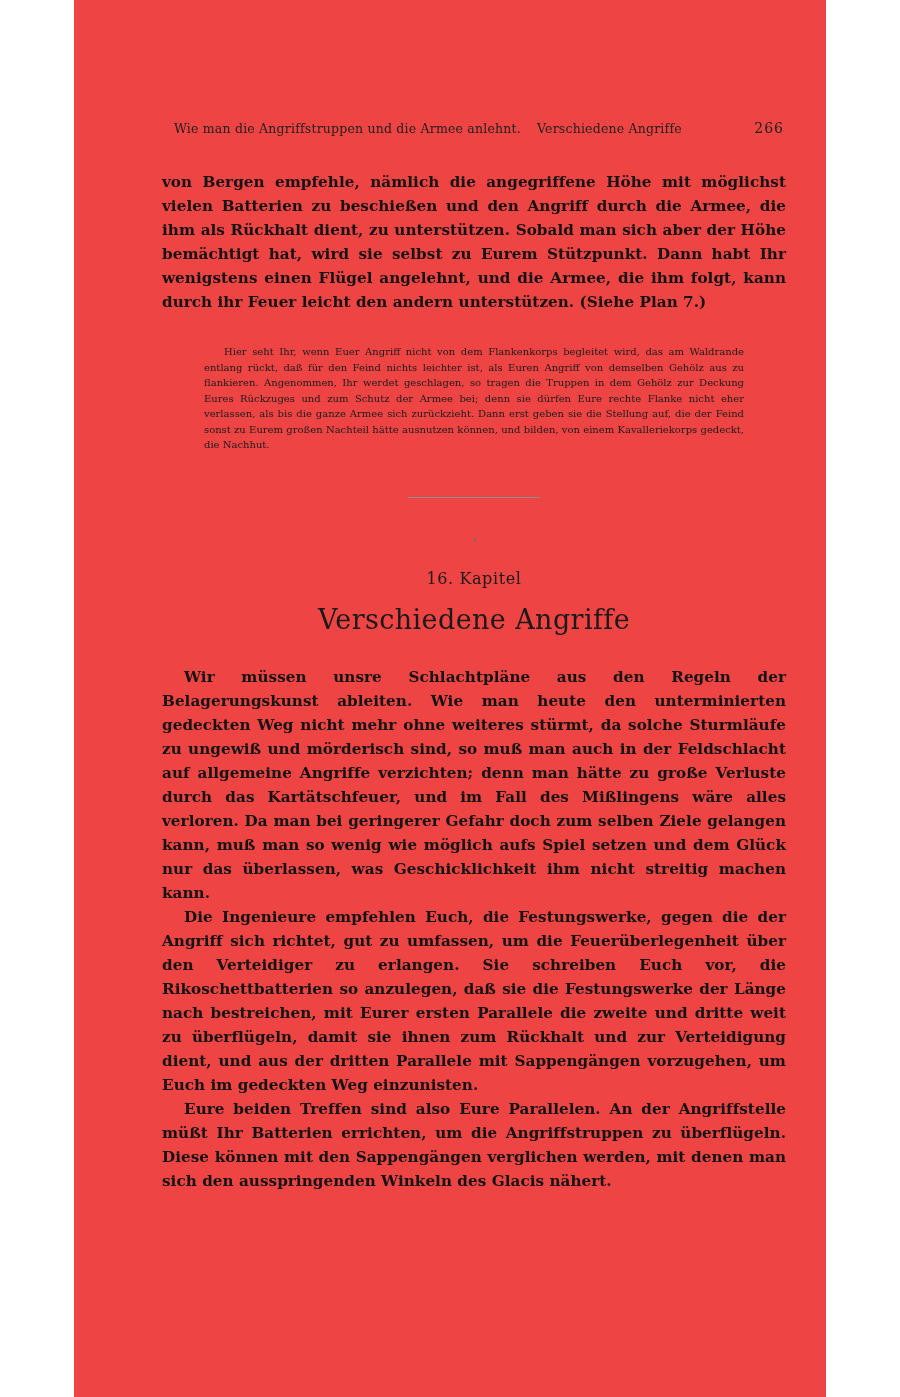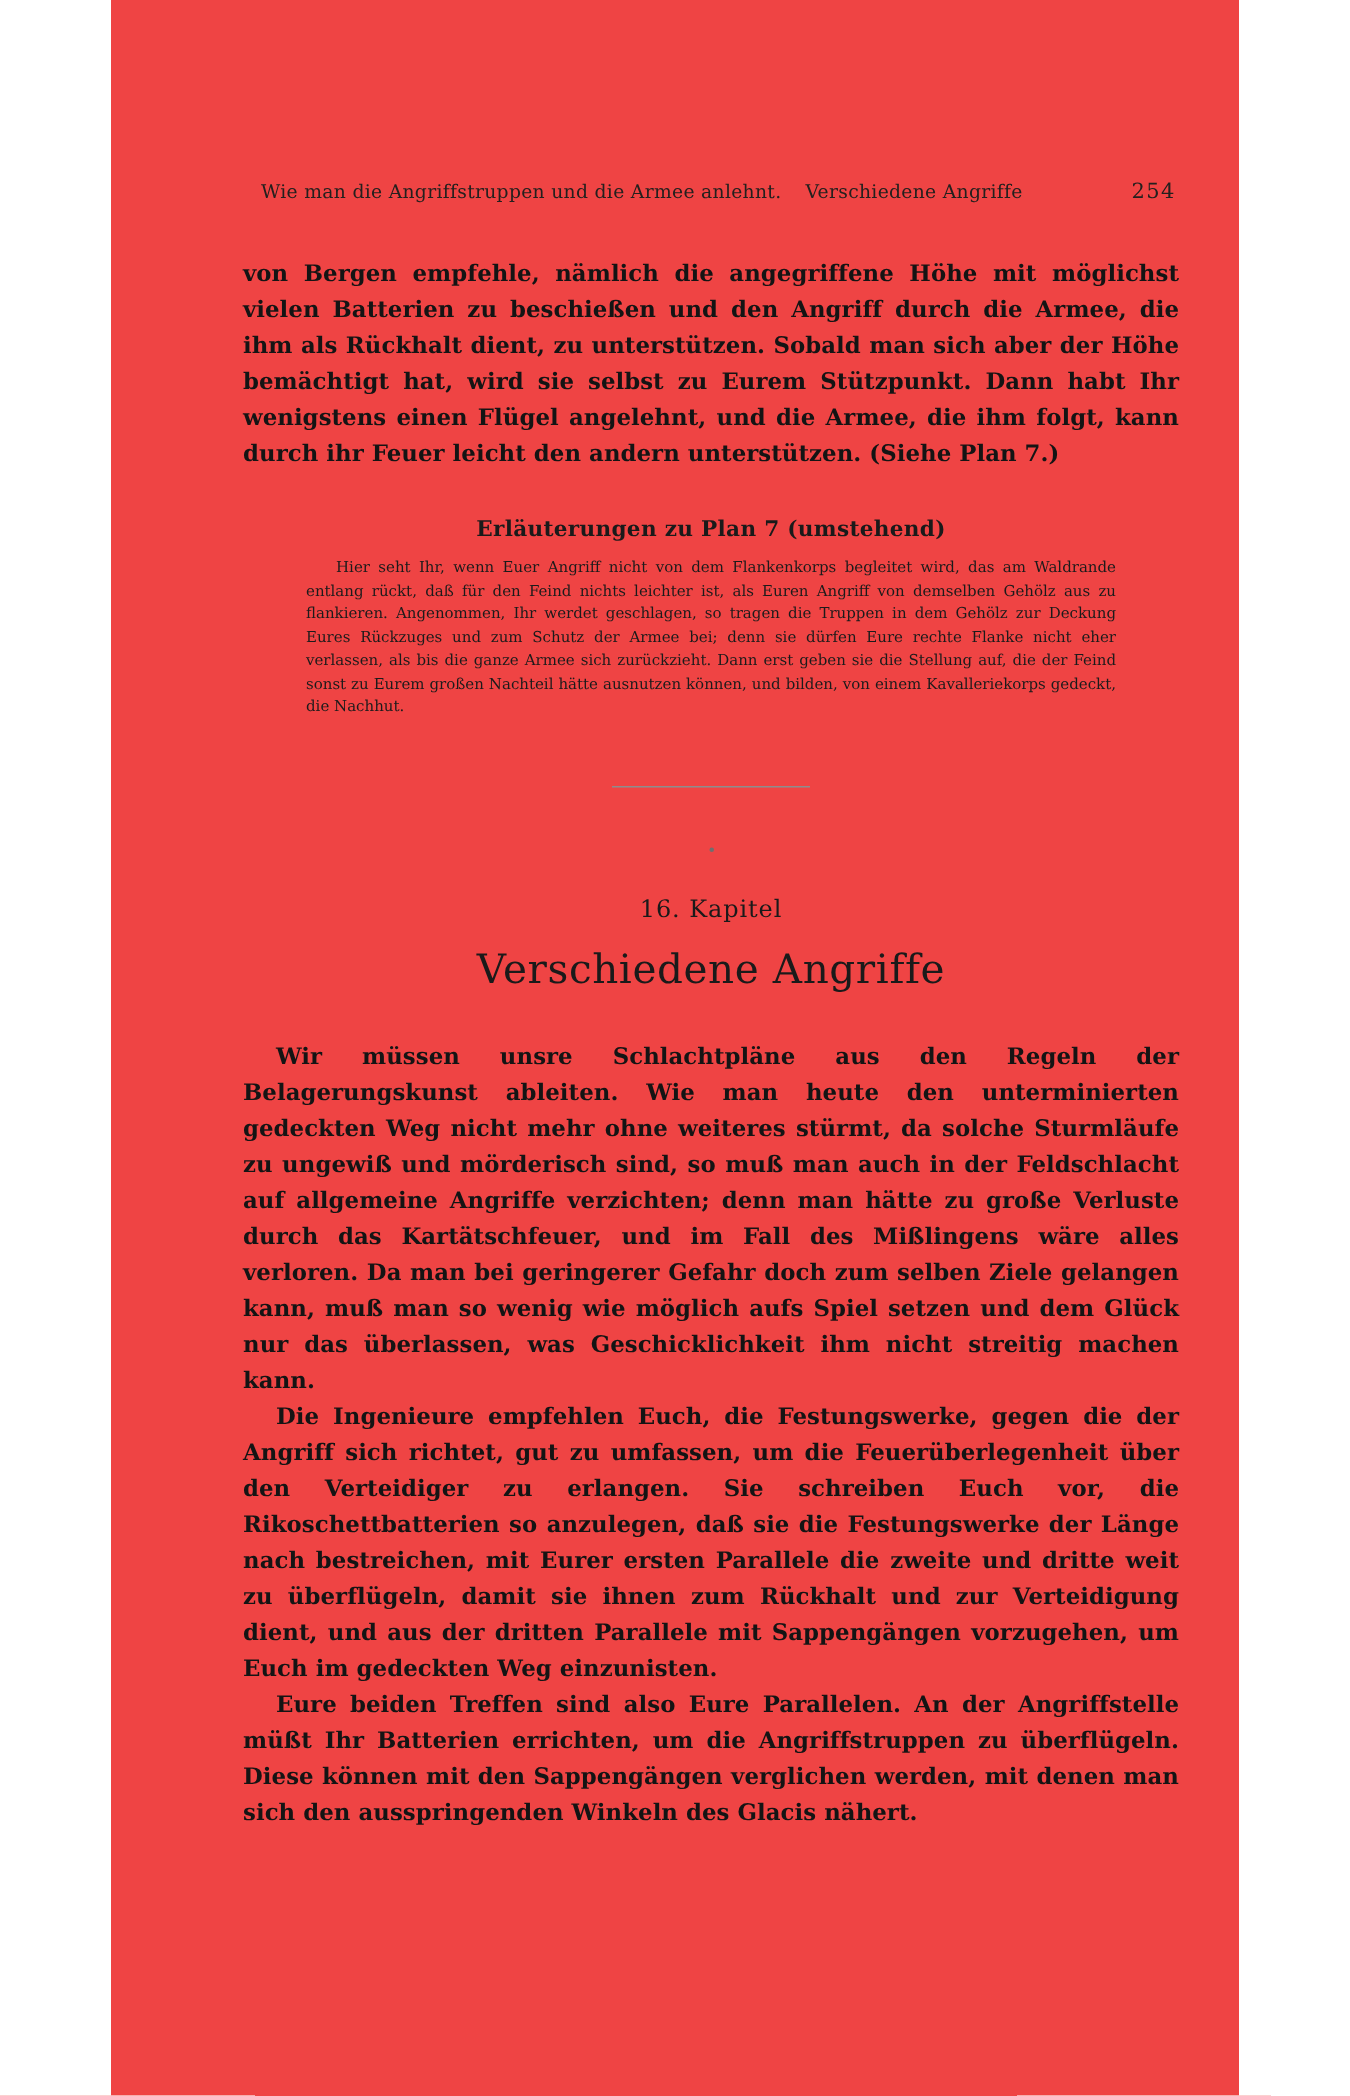--- a/index.html
+++ b/index.html
@@ -122,29 +122,28 @@
 <body>
 
 <div class="page">
   <div class="content">
 
     <div class="runhead">
       <div class="runhead-left">
         <span>Wie man die Angriffstruppen und die Armee anlehnt.</span>
         <span>Verschiedene Angriffe</span>
       </div>
-      <div class="runhead-page">254</div>
+      <div class="runhead-page">266</div>
     </div>
 
     <div class="block-top">
       <p class="body-p">von Bergen empfehle, nämlich die angegriffene Höhe mit möglichst vielen Batterien zu beschießen und den Angriff durch die Armee, die ihm als Rückhalt dient, zu unterstützen. Sobald man sich aber der Höhe bemächtigt hat, wird sie selbst zu Eurem Stützpunkt. Dann habt Ihr wenigstens einen Flügel angelehnt, und die Armee, die ihm folgt, kann durch ihr Feuer leicht den andern unterstützen. (Siehe Plan 7.)</p>
     </div>
 
     <div>
-      <h3 class="note-title">Erläuterungen zu Plan 7 (umstehend)</h3>
       <p class="note-body">Hier seht Ihr, wenn Euer Angriff nicht von dem Flankenkorps begleitet wird, das am Waldrande entlang rückt, daß für den Feind nichts leichter ist, als Euren Angriff von demselben Gehölz aus zu flankieren. Angenommen, Ihr werdet geschlagen, so tragen die Truppen in dem Gehölz zur Deckung Eures Rückzuges und zum Schutz der Armee bei; denn sie dürfen Eure rechte Flanke nicht eher verlassen, als bis die ganze Armee sich zurückzieht. Dann erst geben sie die Stellung auf, die der Feind sonst zu Eurem großen Nachteil hätte ausnutzen können, und bilden, von einem Kavalleriekorps gedeckt, die Nachhut.</p>
     </div>
 
     <div class="divider-wrap">
       <div class="divider"></div>
     </div>
 
     <div class="dot-wrap">
       <div class="dot"></div>
     </div>

